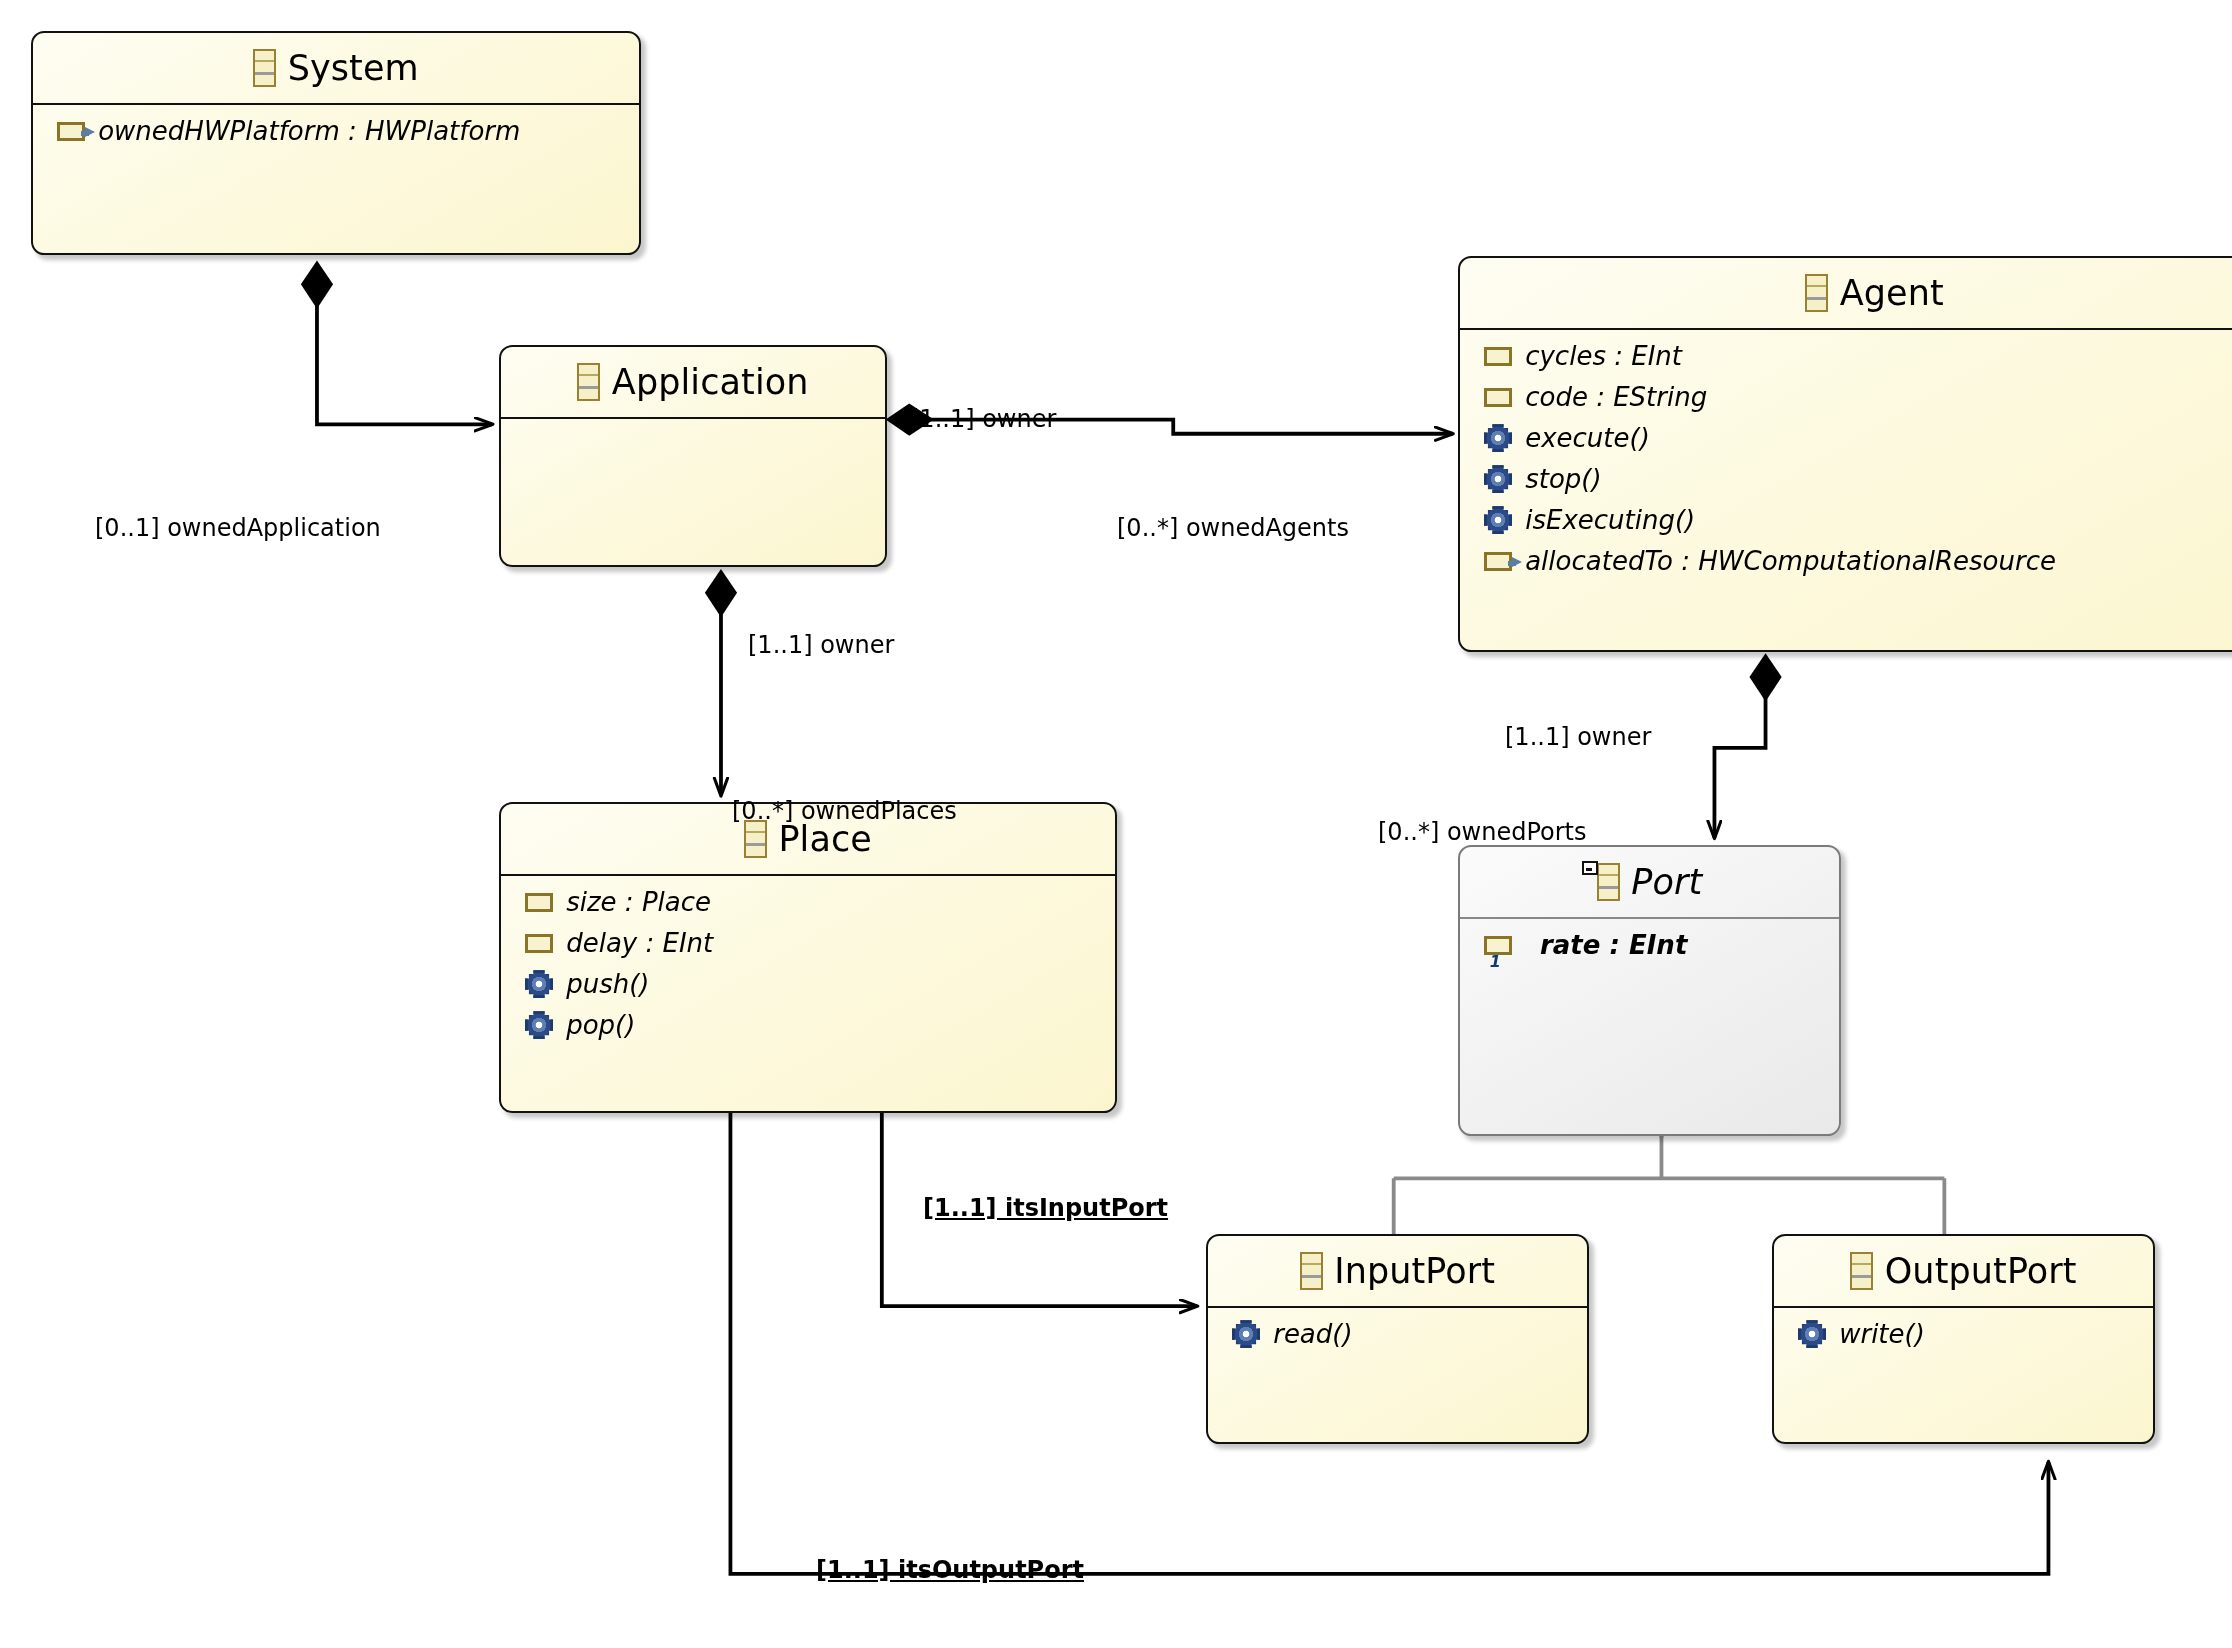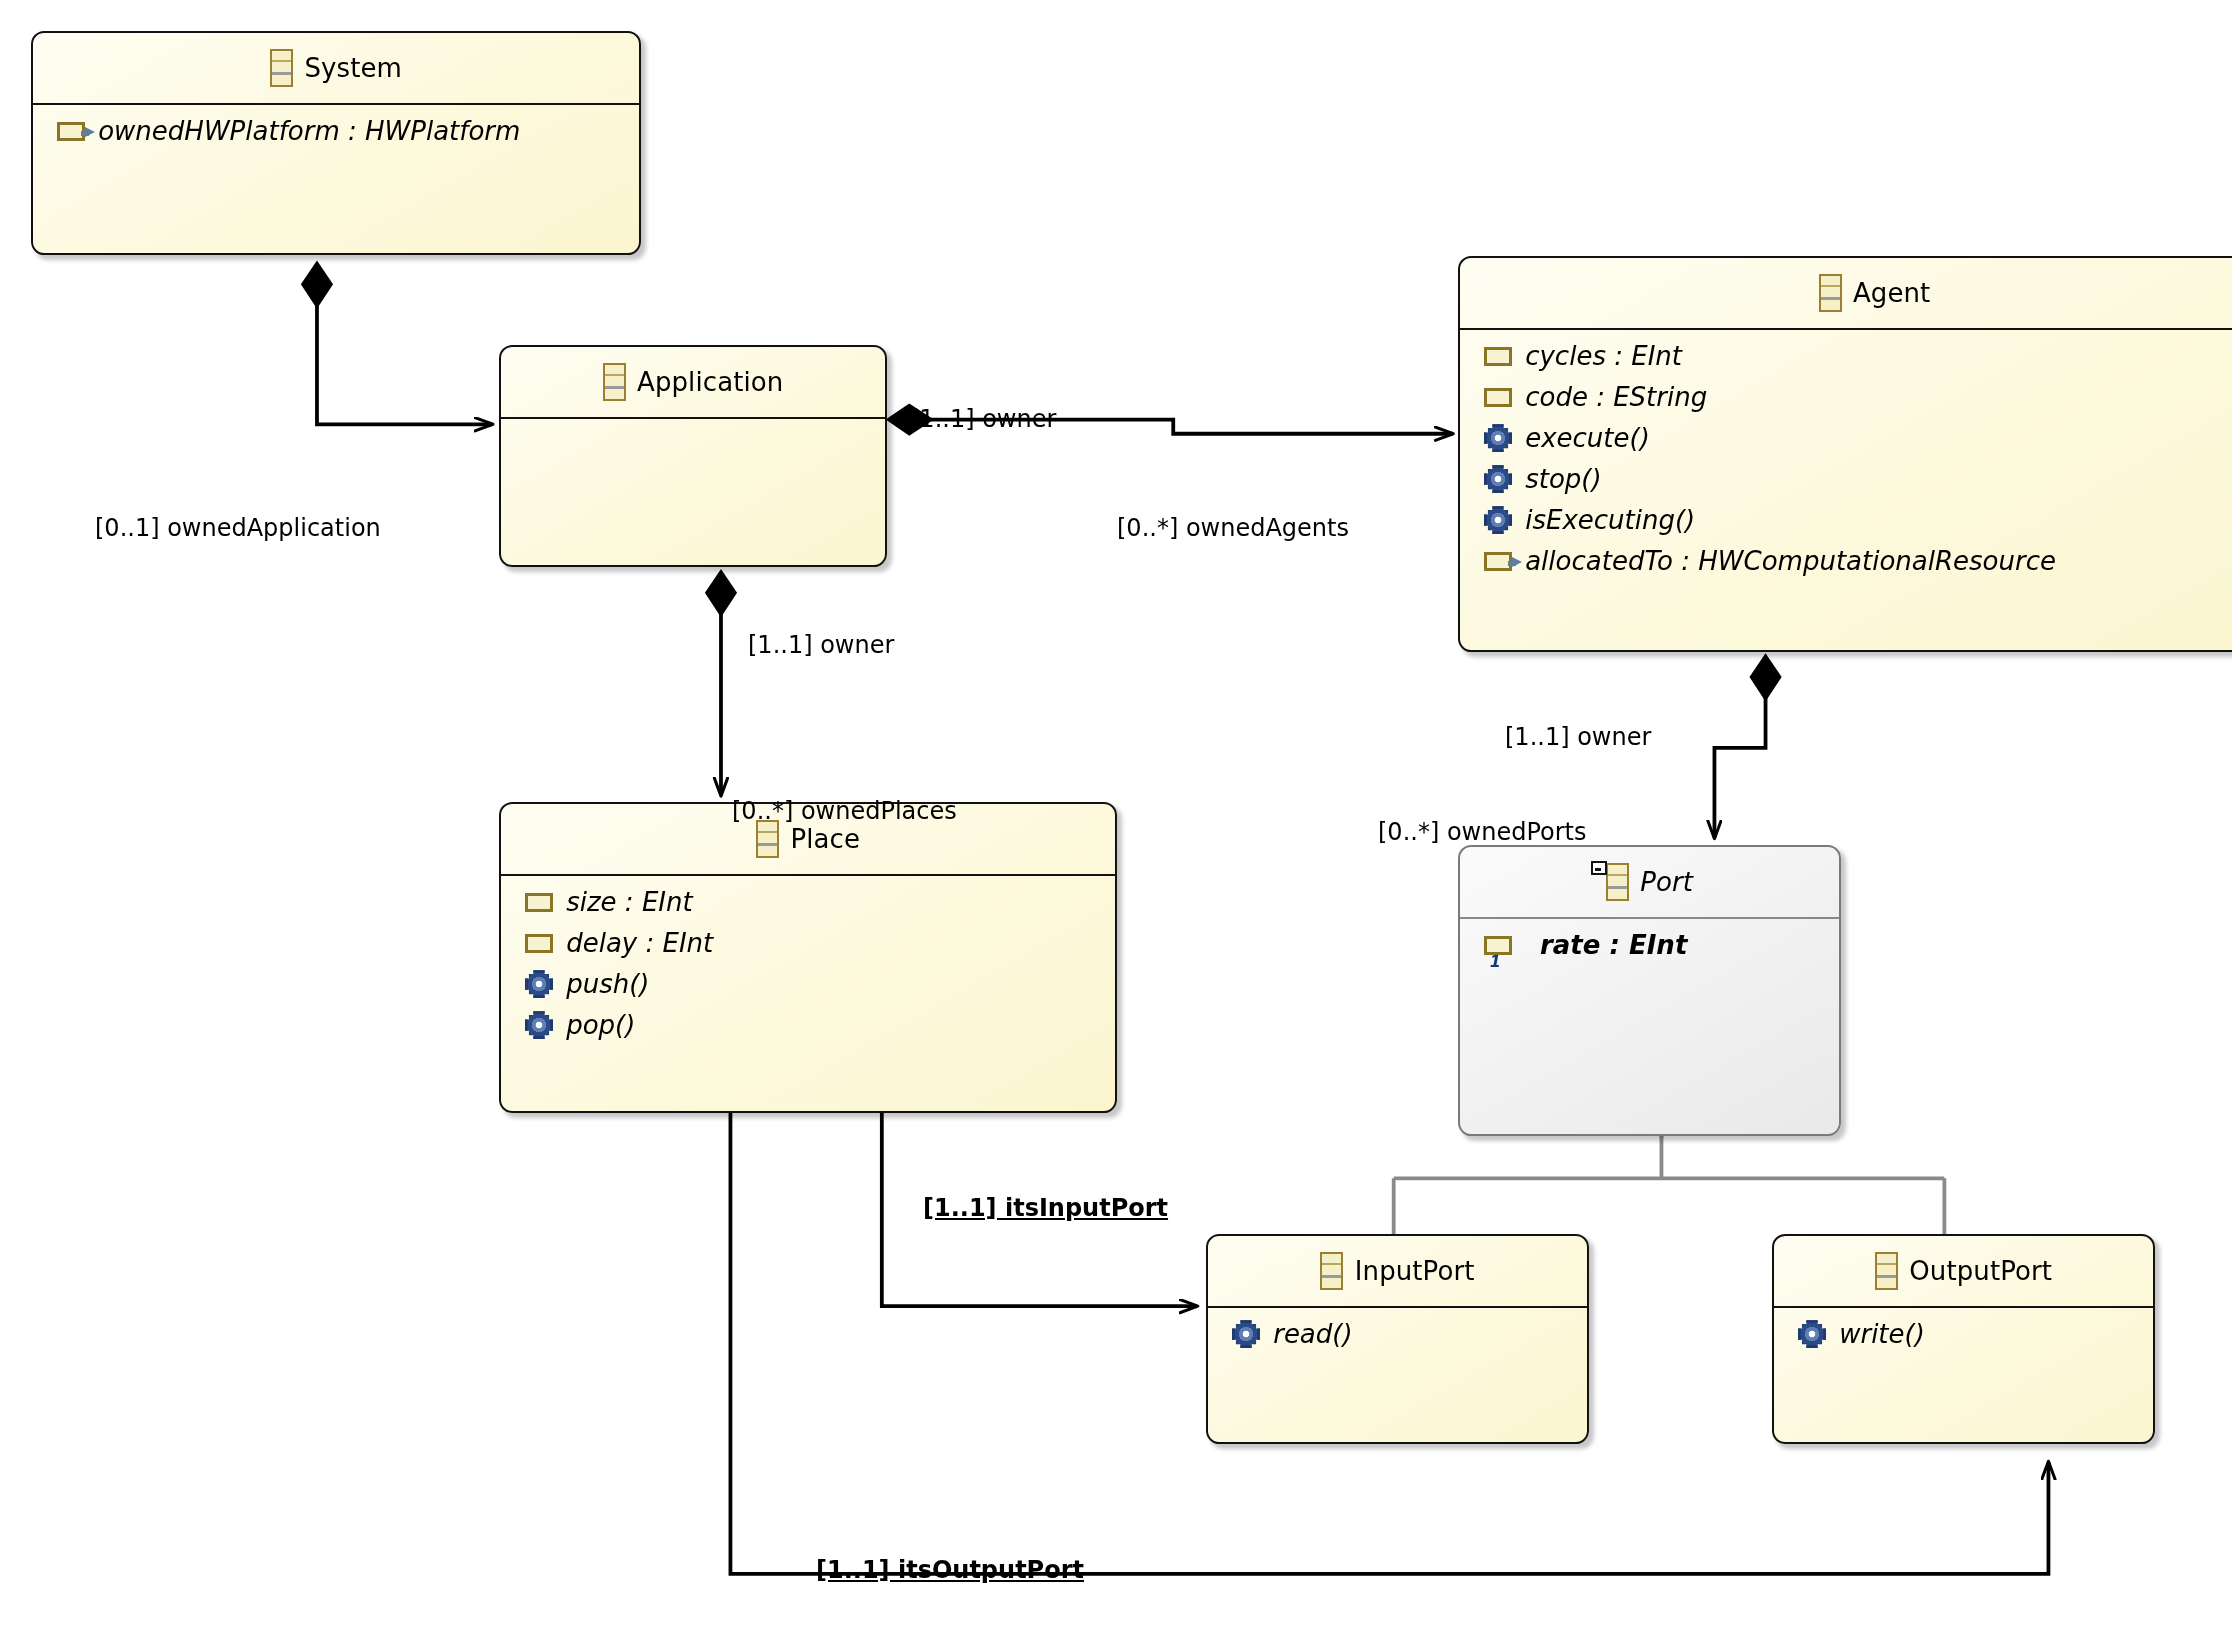--- a/index.html
+++ b/index.html
@@ -22,21 +22,21 @@
   }
   .uml-class.abstract{
     border:2.8px solid #7a7a7a;
     background:linear-gradient(150deg,#fbfbfb 0%,#f0f0f0 60%,#e9e9e9 100%);
   }
   .cls-header{
     height:70px;
     display:flex;align-items:center;justify-content:center;
     gap:11.4px;
     border-bottom:2.8px solid #111111;
-    font-size:26px;
+    font-size:35px;
     color:#000;
     position:relative;
   }
   .abstract .cls-header{border-bottom:2.8px solid #888888;}
   .cls-title{letter-spacing:0.1px;}
   .abstract .cls-title{font-style:italic;}
   .cls-body{padding:5.7px 0 0 0;}
   .member{
     display:flex;align-items:center;gap:13.2px;
     height:41px;
@@ -233,21 +233,21 @@
   </div>
 
   <div class="uml-class" id="cls-place" style="left:499px;top:802px;width:618px;height:311px;text-align:center;">
     <div class="cls-header">
       <span class="ico ico-class"></span>
       <span class="cls-title">Place</span>
     </div>
     <div class="cls-body">
       <div class="member">
         <span class="ico ico-attr"></span>
-        <span>size : EInt</span>
+        <span>size : Place</span>
       </div>
       <div class="member">
         <span class="ico ico-attr"></span>
         <span>delay : EInt</span>
       </div>
       <div class="member">
         <span class="ico ico-op"></span>
         <span>push()</span>
       </div>
       <div class="member">

